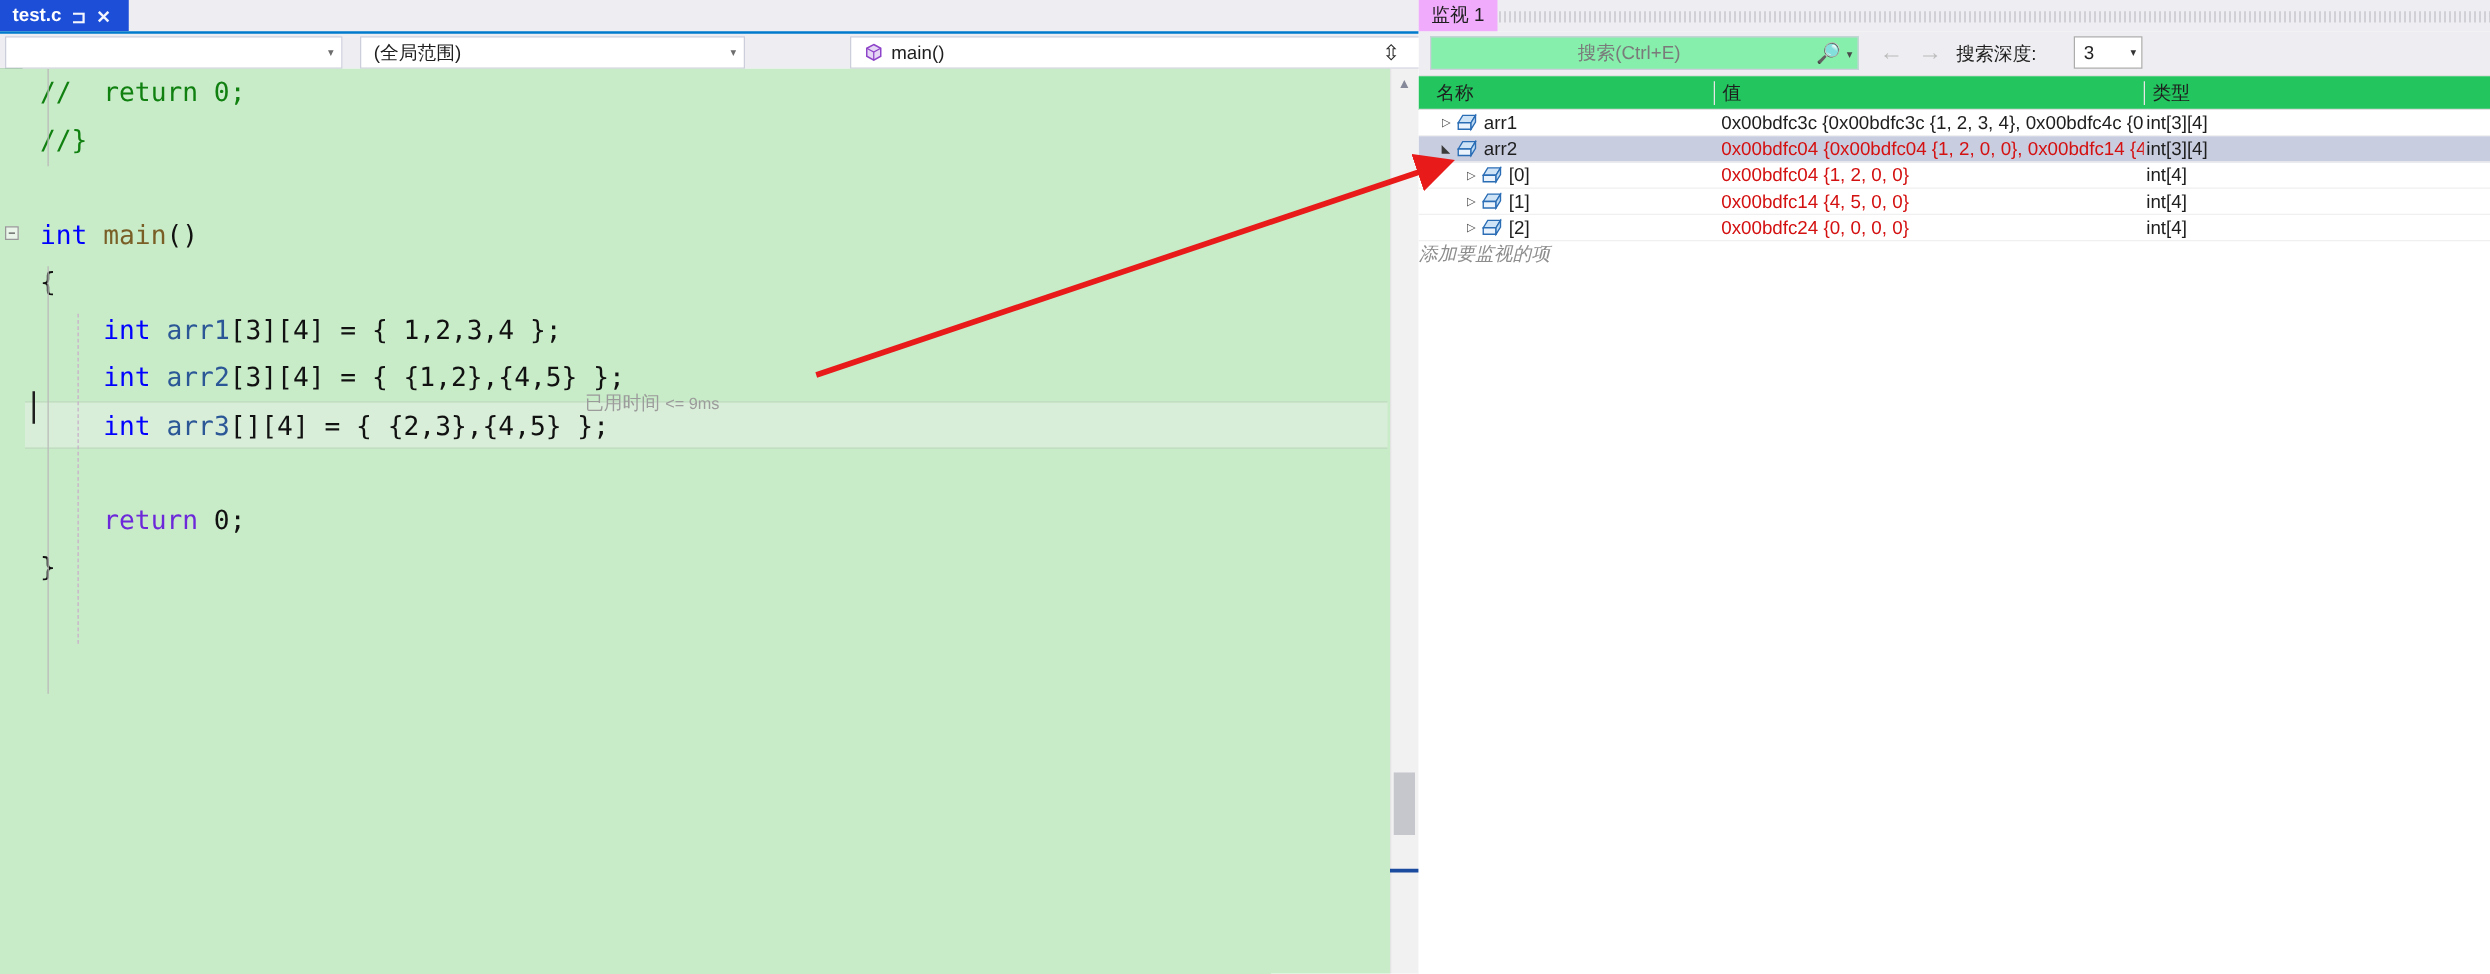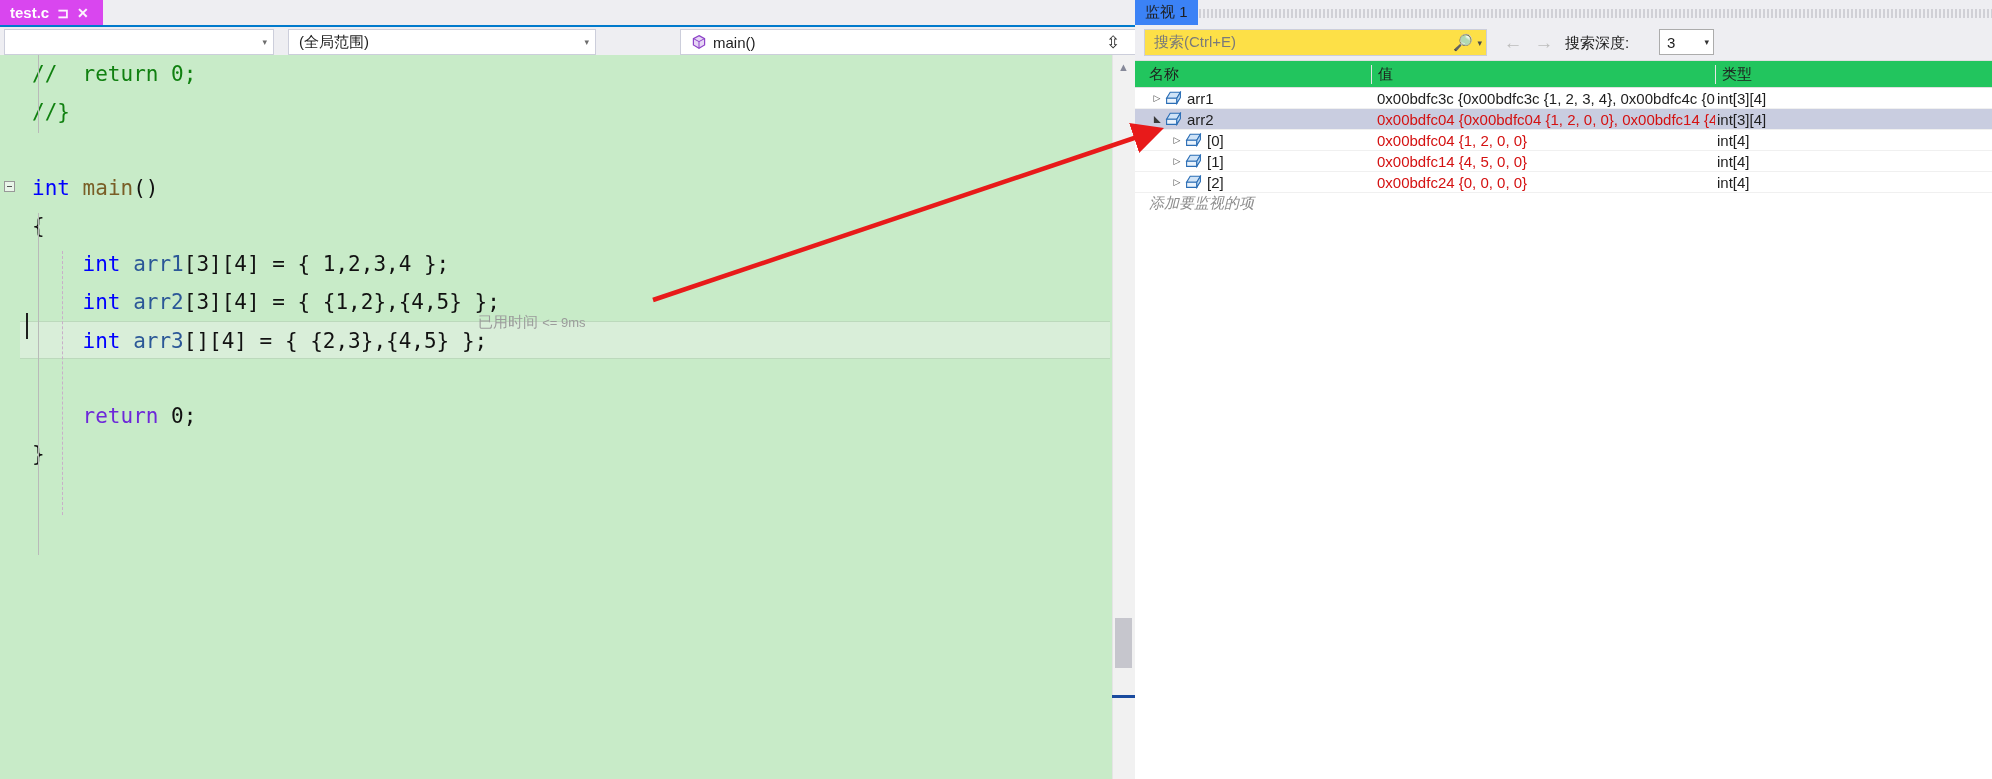--- a/index.html
+++ b/index.html
@@ -20,21 +20,21 @@
     background: #eeeef2;
   }
   .tab {
     position: absolute; top: 0; height: 25px;
     display: flex; align-items: center; gap: 8px;
     padding: 0 10px;
     font-size: 15px;
     white-space: nowrap;
   }
   .tab-active {
-    left: 0; background: #d946ef; color: #ffffff; font-weight: bold;
+    left: 0; background: #1d4ed8; color: #ffffff; font-weight: bold;
     padding-right: 14px;
   }
   .tab-inactive {
     left: 1155px; background: #eeeef2; color: #555f6e;
   }
   .tab-pin, .tab-close { font-size: 14px; opacity: .95; cursor: default; }
   .tab-caret { font-size: 10px; color: #5a5a5a; }
   .tab-gear  { font-size: 15px; color: #4d4d4d; }
   .tabstrip-rest {
     position: absolute; left: 125px; top: 0; width: 1030px; height: 25px;
@@ -50,21 +50,21 @@
     position: absolute; left: 1135px; top: 0; width: 857px; height: 25px;
     background: #eeeef2;
     background-image: repeating-linear-gradient(90deg,#d0d0d6 0 2px,transparent 2px 4px);
     background-position: 0 9px;
     background-size: 100% 9px;
     background-repeat: repeat-x;
   }
   .watch-tabhdr-label {
     position: absolute; left: 1135px; top: 0; height: 25px;
     display: flex; align-items: center; padding: 0 10px;
-    background: #3b82f6; color: #1e1e1e; font-size: 15px; z-index: 2;
+    background: #f0abfc; color: #1e1e1e; font-size: 15px; z-index: 2;
   }
 
   
   .edtoolbar {
     position: absolute; top: 25px; left: 0; width: 1135px; height: 30px;
     background: #eeeef2;
     border-top: 2px solid #007acc;
   }
   .navcombo {
     position: absolute; top: 2px; height: 26px;
@@ -166,22 +166,22 @@
     position: absolute; left: 1135px; top: 25px; width: 857px; height: 754px;
     background: #ffffff;
   }
   .watch-toolbar {
     position: absolute; left: 0; top: 0; width: 857px; height: 35px;
     background: #eeeef2;
     display: flex; align-items: center;
   }
   .search-box {
     position: absolute; left: 9px; top: 4px; width: 343px; height: 27px;
-    background: #fde047; border: 1px solid #cccedb;
-    display: flex; align-items: center; padding: 0 4px 0 9px;
+    background: #86efac; border: 1px solid #cccedb;
+    display: flex; align-items: center; padding: 0 4px 0 9px; text-align: center;
   }
   .search-ph { color: #7a7a7a; font-size: 15px; flex: 1 1 auto; }
   .mag { font-size: 16px; color: #3a3a3a; transform: scaleX(-1); margin-right: 2px;}
   .mini-caret { font-size: 9px; color: #4a4a4a; margin-left: 3px; }
   .nav-arrow {
     position: absolute; top: 8px; width: 26px; height: 20px;
     display: flex; align-items: center; justify-content: center;
     font-size: 19px; color: #bcbcbc;
   }
   #arr-prev { left: 365px; }
@@ -230,21 +230,21 @@
     font-size: 9px; color: #4a4a4a; line-height: 1;
   }
   .expander.open { color: #3a3a3a; }
   .cube {
     display: inline-block; width: 17px; height: 14px; flex: 0 0 17px;
     margin-right: 5px; position: relative;
   }
   .rowlabel { white-space: nowrap; }
   .addwatch {
     height: 21px; display: flex; align-items: center;
-    padding-left: 14px; font-size: 15px; color: #8d8d8d; font-style: italic;
+    font-size: 15px; color: #8d8d8d; font-style: italic;
   }
 
   
   .annot { position: absolute; left: 0; top: 0; width: 1992px; height: 779px;
            pointer-events: none; }
 </style>
 </head>
 <body>
 
 <div id="root">
@@ -296,21 +296,21 @@
   <div class="breakbar"></div>
   <div class="editor">
     <div class="code" id="code-lines"><div class="ln"><span class="cm">//  return 0;</span></div><div class="ln"><span class="cm">//}</span></div><div class="ln"><span class="pl"></span></div><div class="ln"><span class="collapse-box"></span><span class="kw">int</span><span class="pl"> </span><span class="fn">main</span><span class="pl">()</span></div><div class="ln"><span class="pl">{</span></div><div class="ln"><span class="pl">    </span><span class="kw">int</span><span class="pl"> </span><span class="id">arr1</span><span class="pl">[3][4] = { 1,2,3,4 };</span></div><div class="ln"><span class="pl">    </span><span class="kw">int</span><span class="pl"> </span><span class="id">arr2</span><span class="pl">[3][4] = { {1,2},{4,5} };</span></div><div class="ln current"><span class="pl">    </span><span class="kw">int</span><span class="pl"> </span><span class="id">arr3</span><span class="pl">[][4] = { {2,3},{4,5} };</span></div><div class="ln"><span class="pl"></span></div><div class="ln"><span class="pl">    </span><span class="kw2">return</span><span class="pl"> </span><span class="num">0;</span></div><div class="ln"><span class="pl">}</span></div></div>
 
     <div class="guide" style="left:38px; top:0px; height:78px;"></div>
     <div class="guide" style="left:38px; top:158px; height:342px;"></div>
     <div class="guide-dash" style="left:62px; top:196px; height:264px;"></div>
 
     <div class="caret" style="top:258px;"></div>
 
-    <div class="elapsed" id="elapsed-tag" style="left:478px; top:258px;">
+    <div class="elapsed" id="elapsed-tag" style="left:468px; top:258px;">
       <span class="lbl">已用时间</span>
       <span class="ms">&lt;= 9ms</span>
     </div>
   </div>
 
   <div class="edscroll"></div>
   <div class="edscroll-up">▲</div>
   <div class="edscroll-thumb"></div>
   <div class="edscroll-mark"></div>
 

